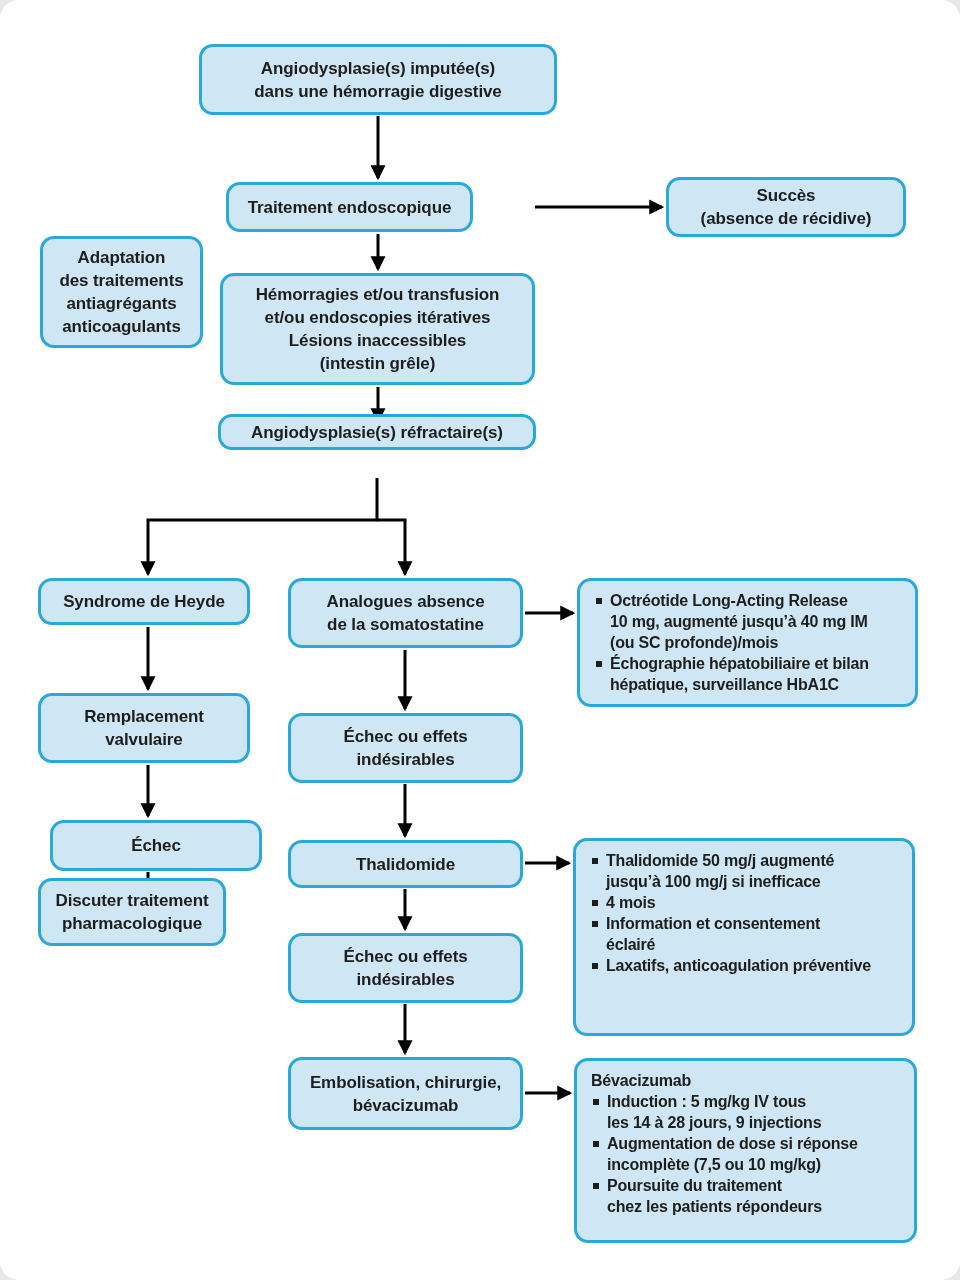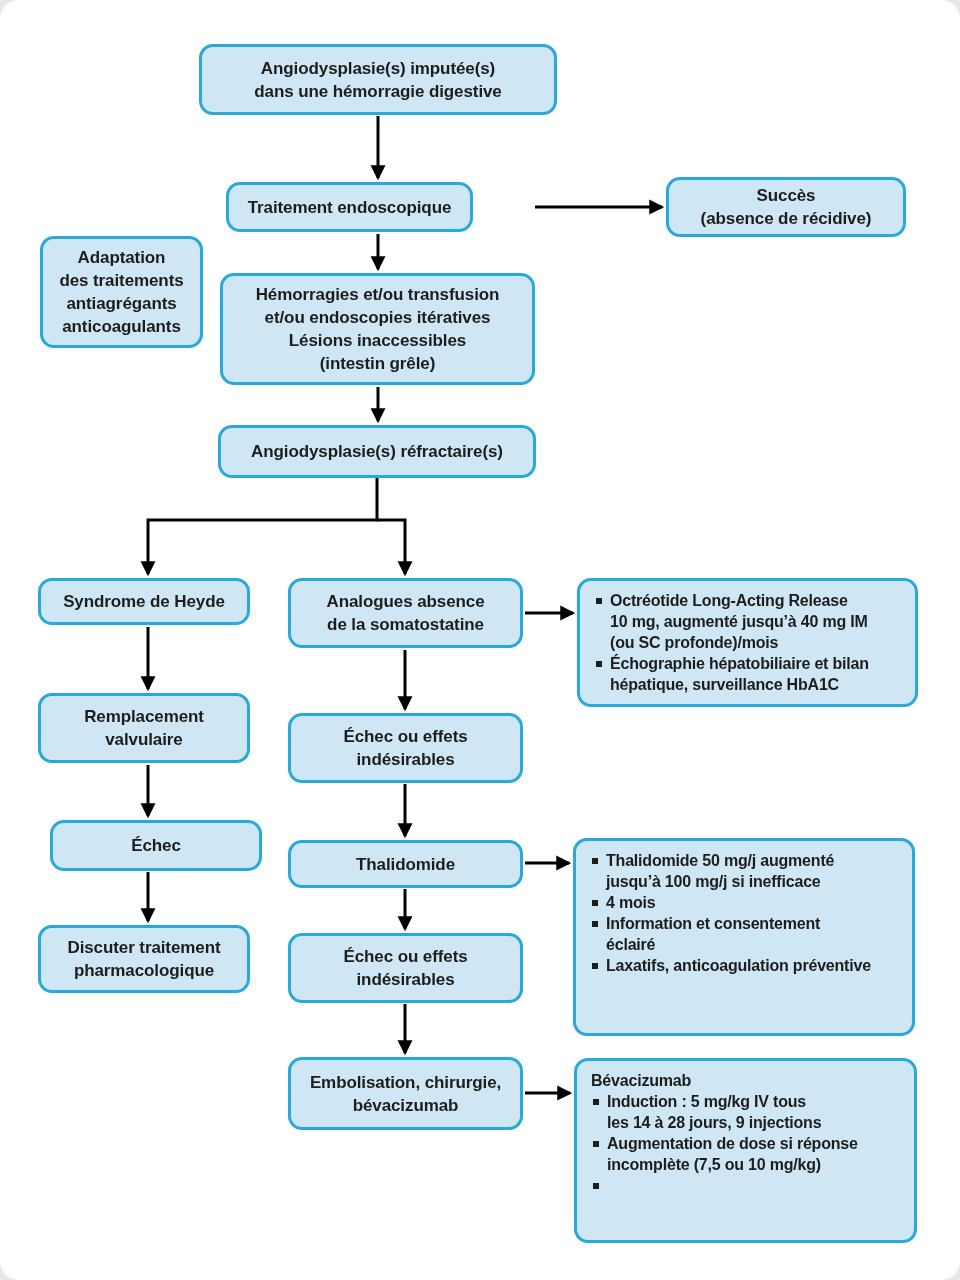--- a/index.html
+++ b/index.html
@@ -100,30 +100,30 @@
   <div class="node" style="left:40px;top:236px;width:163px;height:112px;">Adaptation
 des traitements
 antiagrégants
 anticoagulants</div>
 
   <div class="node" style="left:220px;top:273px;width:315px;height:112px;">Hémorragies et/ou transfusion
 et/ou endoscopies itératives
 Lésions inaccessibles
 (intestin grêle)</div>
 
-  <div class="node" style="left:218px;top:425px;width:318px;height:53px;">Angiodysplasie(s) réfractaire(s)</div>
+  <div class="node" style="left:218px;top:414px;width:318px;height:36px;">Angiodysplasie(s) réfractaire(s)</div>
 
   <div class="node" style="left:38px;top:578px;width:212px;height:47px;">Syndrome de Heyde</div>
 
   <div class="node" style="left:38px;top:693px;width:212px;height:70px;">Remplacement
 valvulaire</div>
 
   <div class="node" style="left:50px;top:820px;width:212px;height:51px;">Échec</div>
 
-  <div class="node" style="left:38px;top:925px;width:212px;height:68px;">Discuter traitement
+  <div class="node" style="left:38px;top:878px;width:188px;height:68px;">Discuter traitement
 pharmacologique</div>
 
   <div class="node" style="left:288px;top:578px;width:235px;height:70px;">Analogues absence
 de la somatostatine</div>
 
   <div class="node" style="left:288px;top:713px;width:235px;height:70px;">Échec ou effets
 indésirables</div>
 
   <div class="node" style="left:288px;top:840px;width:235px;height:48px;">Thalidomide</div>
 
@@ -175,16 +175,18 @@
       <span class="bullet-text">Induction : 5 mg/kg IV tous
 les 14 à 28 jours, 9 injections</span>
     </div>
     <div class="bullet-row">
       <span class="bullet-sq"></span>
       <span class="bullet-text">Augmentation de dose si réponse
 incomplète (7,5 ou 10 mg/kg)</span>
     </div>
     <div class="bullet-row">
       <span class="bullet-sq"></span>
+      <span class="bullet-text">Poursuite du traitement
+chez les patients répondeurs</span>
     </div>
   </div>
 
 </div>
 
 </body></html>

